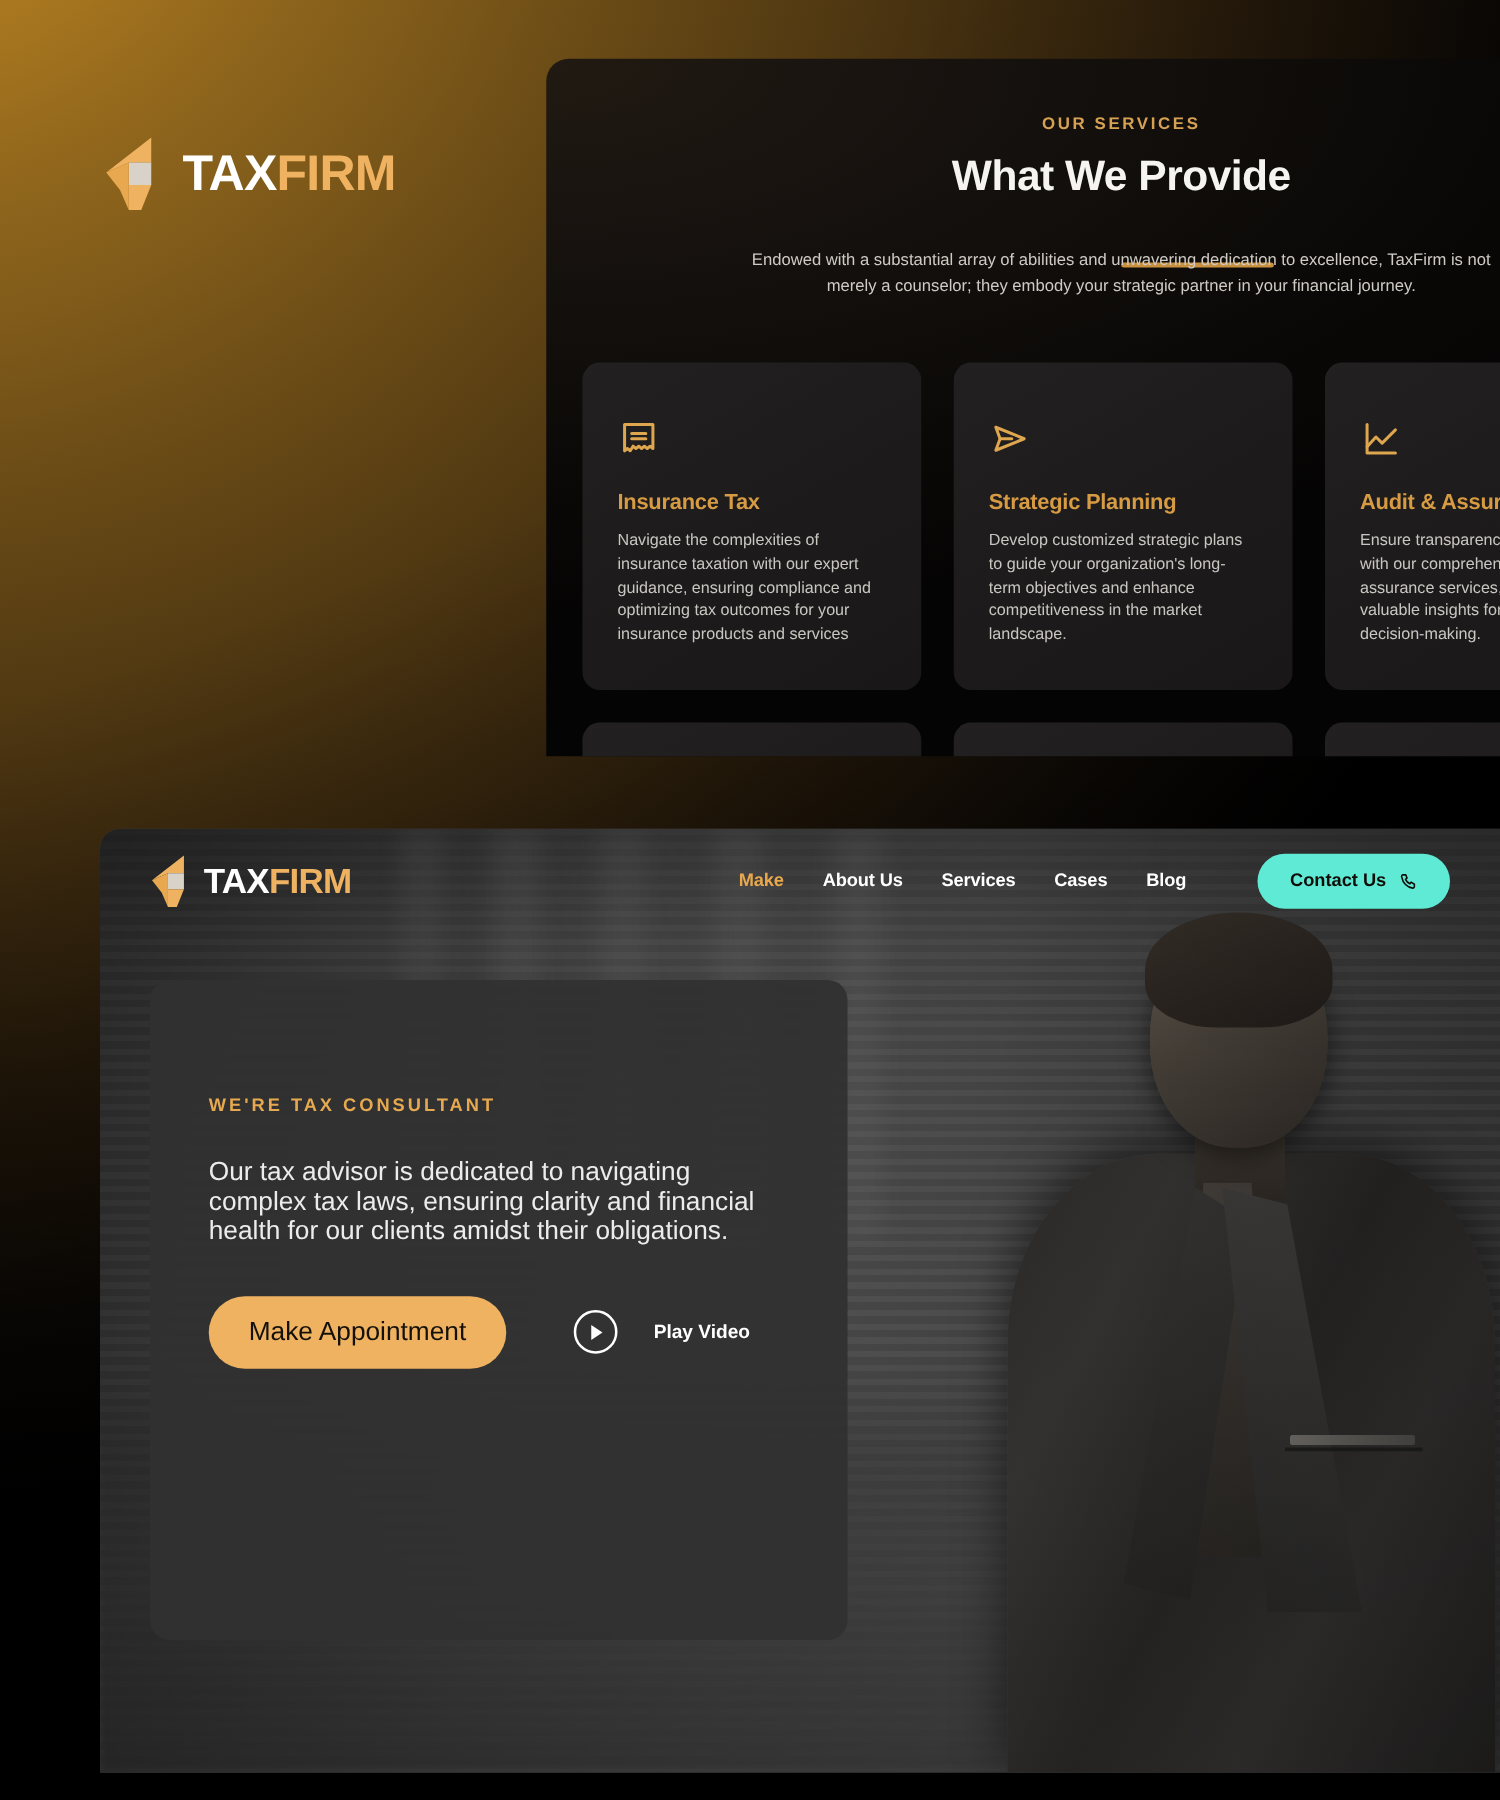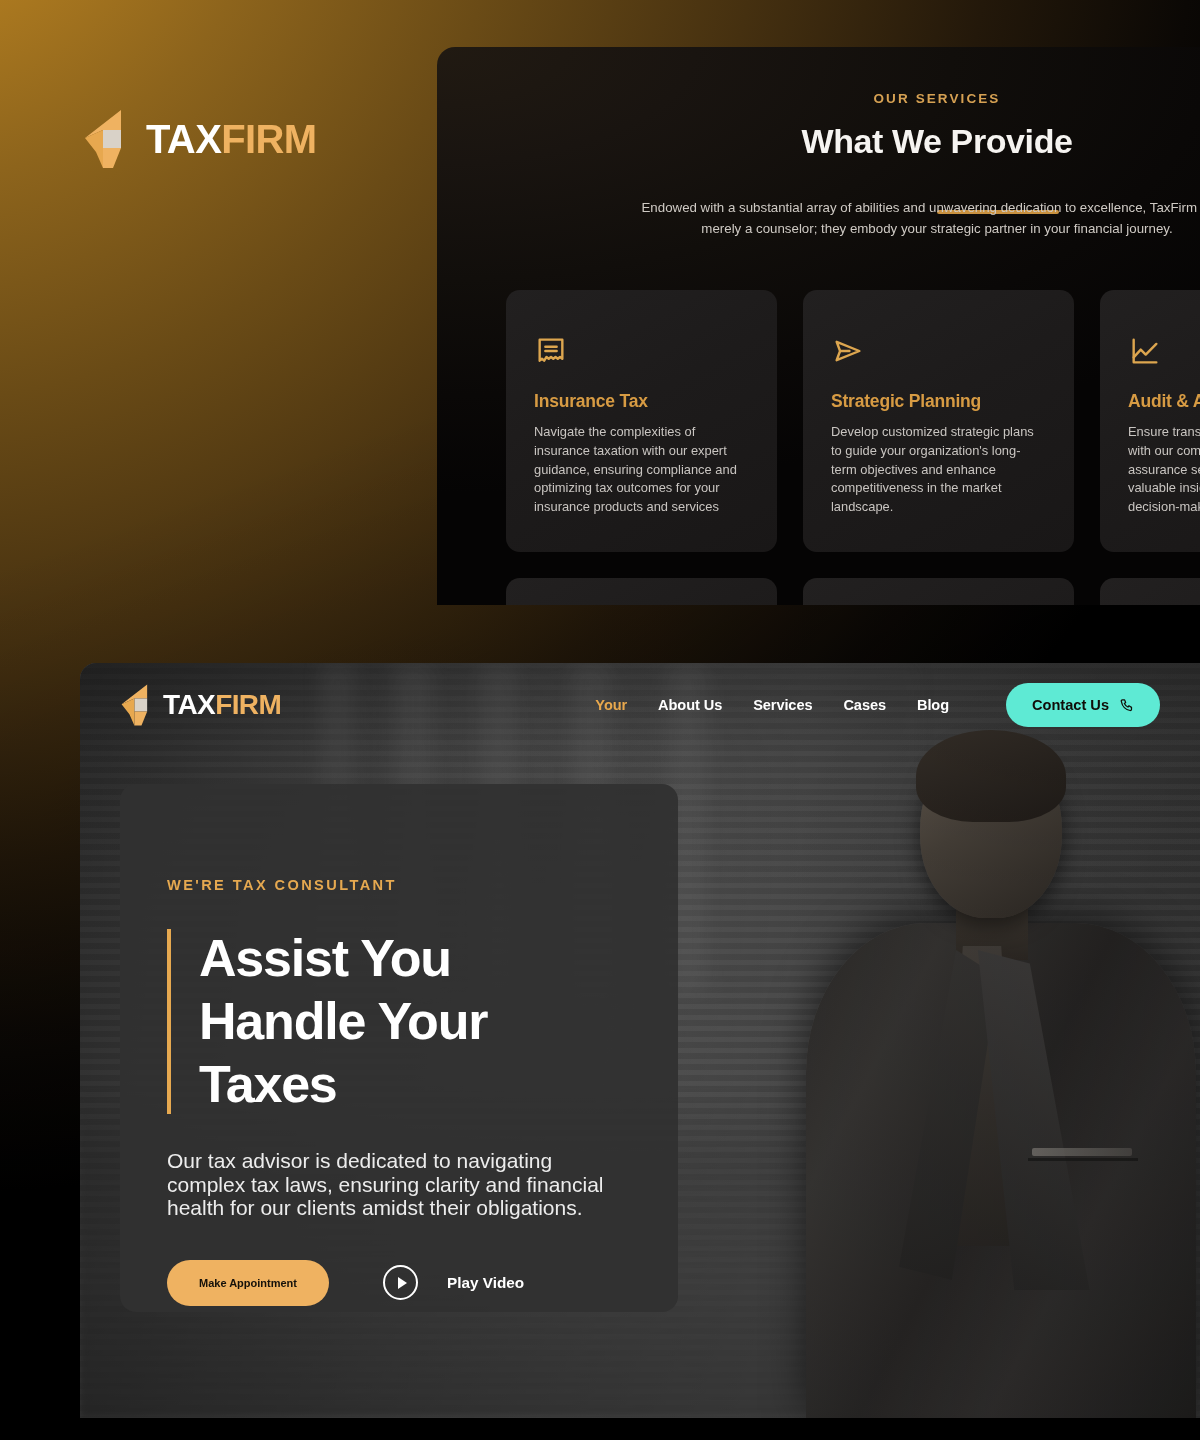--- a/index.html
+++ b/index.html
@@ -21,21 +21,20 @@
     background:linear-gradient(160deg, rgba(0,0,0,0) 30%, rgba(0,0,0,0.35) 62%, rgba(0,0,0,0.9) 88%, #000 100%);
   }
 
   
   #services-panel{
     position:absolute; left:437px; top:47px; width:763px; height:558px;
     background:
       radial-gradient(130% 80% at 0% 0%, #211a12 0%, #191410 26%, #110e0b 52%, #0a0807 78%, #050404 100%);
     border-top-left-radius:18px;
     overflow:hidden;
-    padding-left:40px;
   }
   .svc-inner{ position:relative; width:763px; height:613px; }
 
   .svc-eyebrow{
     position:absolute; left:0; top:44px; width:920px;
     text-align:center; color:#d6a153;
     font-size:13.5px; font-weight:600; letter-spacing:2.1px;
   }
   .svc-title{
     position:absolute; left:0; top:75px; width:920px;
@@ -203,21 +202,21 @@
     color:#ffffff; font-size:52px; line-height:63px;
     font-weight:700; letter-spacing:-1.2px;
   }
   .hero-sub{
     margin-top:33px; color:#ececec;
     font-size:21px; line-height:23.5px; max-width:470px;
   }
   .hero-actions{ margin-top:40px; display:flex; align-items:center; gap:54px; }
   .btn-appointment{
     background:#efb261; color:#15110a;
-    font-size:11px; font-weight:700;
+    font-size:21px; font-weight:400;
     padding:17px 32px; border-radius:999px; border:none; cursor:pointer;
   }
   .btn-play{
     display:flex; align-items:center; gap:29px;
     background:none; border:none; cursor:pointer; padding:0;
   }
   .play-ring{
     width:35px; height:35px; border-radius:50%;
     border:2.2px solid #ffffff;
     display:flex; align-items:center; justify-content:center;
@@ -370,46 +369,38 @@
         <path d="M20 22 L38 22 L38 40 L20 40 Z" fill="#d9d2c8"></path>
         <path d="M20 40 L38 40 L30 60 L20 60 Z" fill="#efb261"></path>
         <path d="M2 30 L20 22 L20 60 L13 44 Z" fill="#e7a84f"></path>
       </svg>
       <div class="logo-word" style="font-size:28px">
         <span class="tax">TAX</span><span class="firm">FIRM</span>
       </div>
     </div>
 
     <div class="nav-links">
-      <a class="nav-link active" href="#">Your</a>
+      <a class="nav-link active" href="#">Make</a>
       <a class="nav-link" href="#">About Us</a>
       <a class="nav-link" href="#">Services</a>
       <a class="nav-link" href="#">Cases</a>
       <a class="nav-link" href="#">Blog</a>
 
       <button class="nav-cta">
         <span>Contact Us</span>
         <svg viewBox="0 0 24 24" fill="none" stroke="#100d08" stroke-width="2" stroke-linecap="round" stroke-linejoin="round">
           <path d="M6 3h3l1.6 4.2-2 1.5a12 12 0 0 0 5.7 5.7l1.5-2L20 15v3a2 2 0 0 1-2.2 2A16.4 16.4 0 0 1 4 6.2 2 2 0 0 1 6 3Z"></path>
         </svg>
       </button>
     </div>
   </nav>
 
   <div id="hero-card">
     <div class="hero-eyebrow">WE'RE TAX CONSULTANT</div>
 
-    <div class="hero-head-wrap">
-      <div class="hero-bar"></div>
-      <h1 class="hero-head">
-        <span>Assist You</span><br>
-        <span>Handle Your</span><br>
-        <span>Taxes</span>
-      </h1>
-    </div>
 
     <p class="hero-sub">Our tax advisor is dedicated to navigating complex tax laws, ensuring clarity and financial health for our clients amidst their obligations.</p>
 
     <div class="hero-actions">
       <button class="btn-appointment">Make Appointment</button>
       <button class="btn-play">
         <span class="play-ring">
           <span class="play-tri"></span>
         </span>
         <span class="play-label">Play Video</span>

